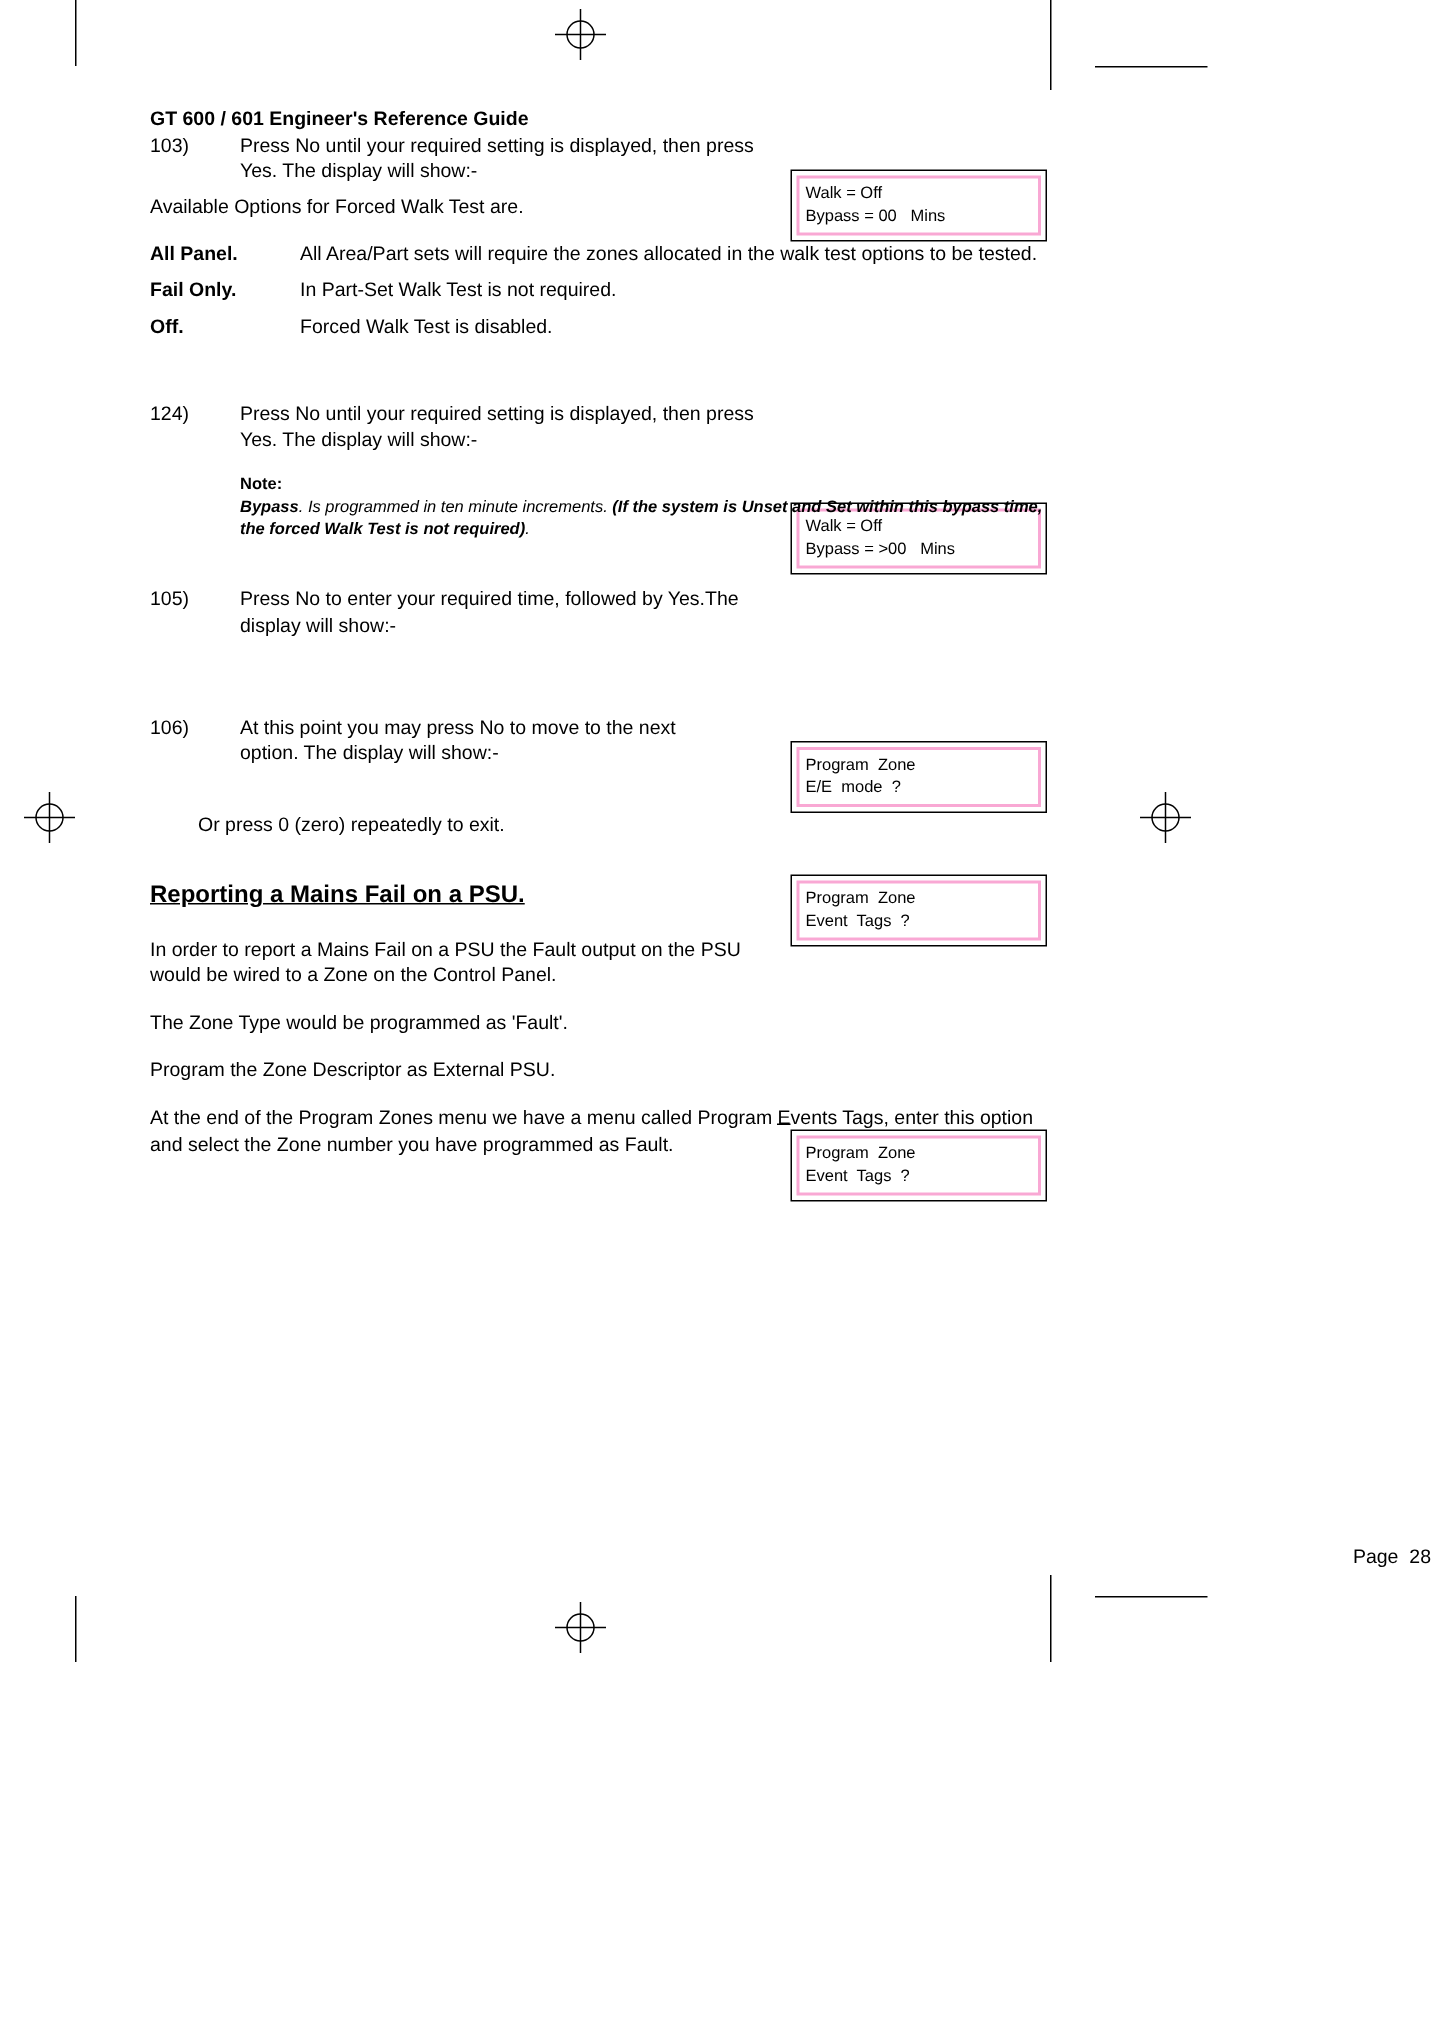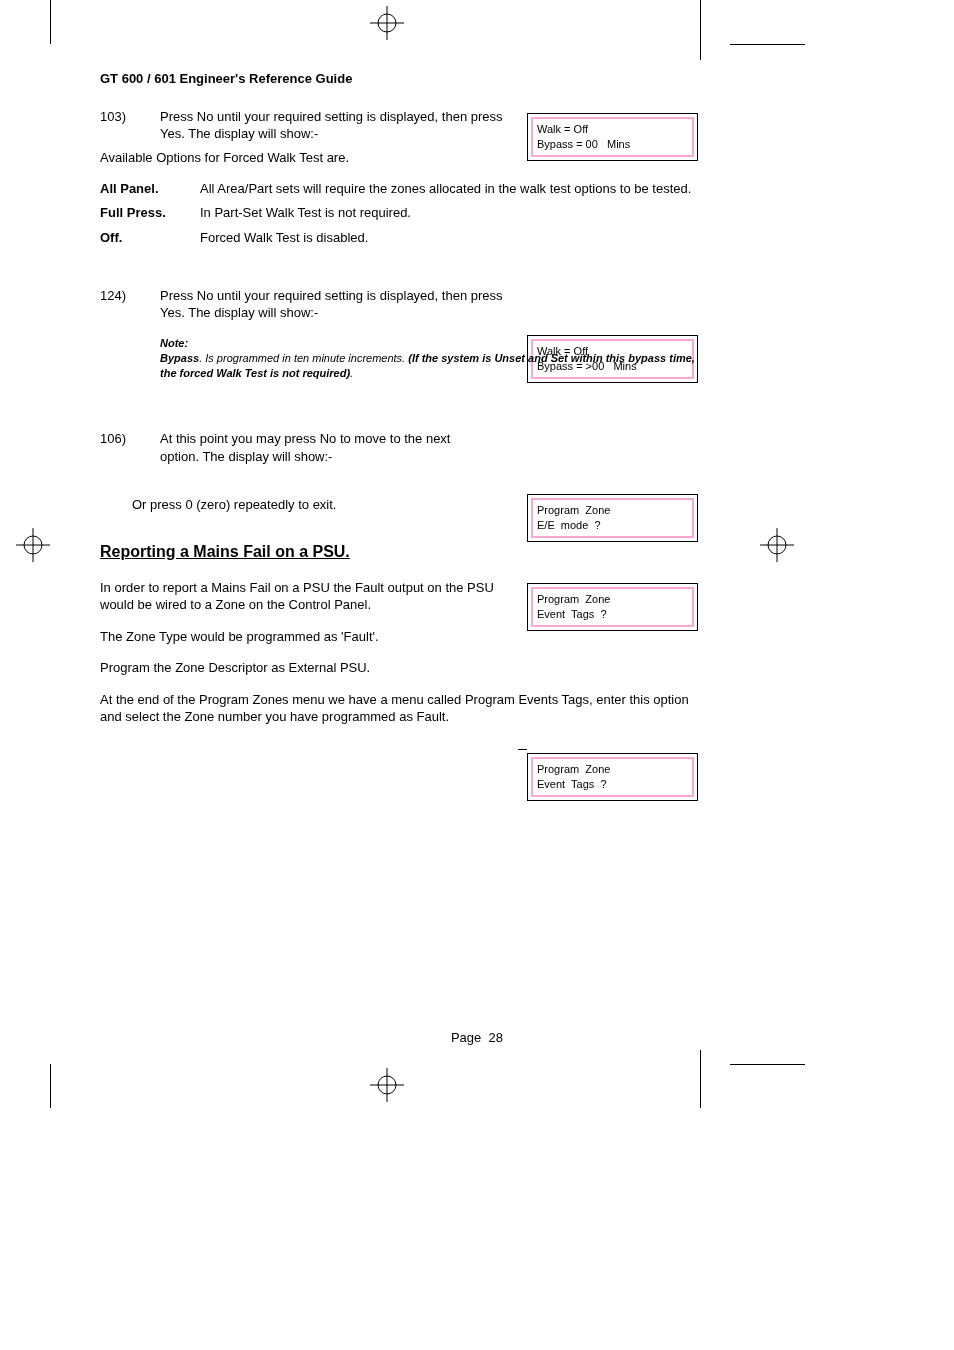--- a/index.html
+++ b/index.html
@@ -3,34 +3,34 @@
 <meta charset="utf-8">
 <style>
   html,body{margin:0;padding:0;background:#fff;font-family:Arial,Helvetica,sans-serif;color:#000}
   .sheet{position:relative;width:954px;height:1350px;background:#fff;overflow:hidden}
   
   .reg{position:absolute}
   .reg svg{display:block}
   .crop-line{position:absolute;background:#000}
   
   .page{position:absolute;left:100px;top:70px;width:600px;font-size:13px;line-height:1.35}
-  .header{font-weight:bold;font-size:13px;margin-bottom:20px}
+  .header{font-weight:bold;font-size:13px;}
   .row{display:flex;margin-bottom:6px}
   .stepnum{width:60px;flex:0 0 60px}
   .steptxt{flex:1}
   .indent{margin-left:32px}
   .options .row .label{width:100px;flex:0 0 100px;font-weight:bold}
   .options .row .desc{flex:1}
   .note{margin-left:60px;margin-top:14px;margin-bottom:20px;font-size:11px}
-  .note .nlabel{font-weight:bold;font-style:italic}
+  .note .nlabel{font-weight:bold;}
   .note .ntext{font-style:italic}
   .note .nbold{font-weight:bold;font-style:italic}
   .sect-title{font-weight:bold;text-decoration:underline;font-size:16px;margin-top:28px;margin-bottom:16px}
   .para{margin-bottom:14px}
-  .footer{position:absolute;left:0;right:0;top:1030px;text-align:center;font-size:13px}
+  .footer{position:absolute;left:0;right:0;top:1030px;text-align:right;font-size:13px}
   
   .lcd{position:absolute;left:527px;width:163px;border:1px solid #000;padding:3px}
   .lcd-inner{border:2px solid #f9a8d4;padding:3px 4px;font-size:11px;line-height:1.35;white-space:pre}
   
   .lead{position:absolute;background:#000;height:1px}
 </style>
 </head>
 <body>
 <div class="sheet">
 
@@ -103,41 +103,45 @@
   </div>
 
   <div class="para" style="margin-top:4px">Available Options for Forced Walk Test are.</div>
 
   <div class="options">
     <div class="row">
       <div class="label">All Panel.</div>
       <div class="desc">All Area/Part sets will require the zones allocated in the walk test options to be tested.</div>
     </div>
     <div class="row">
-      <div class="label">Full Press.</div>
+      <div class="label">Fail Only.</div>
       <div class="desc">In Part-Set Walk Test is not required.</div>
     </div>
     <div class="row" style="margin-top:8px">
       <div class="label">Off.</div>
       <div class="desc">Forced Walk Test is disabled.</div>
     </div>
   </div>
 
   <div class="row" style="margin-top:40px">
     <div class="stepnum">124)</div>
     <div class="steptxt" style="max-width:360px">Press No until your required setting is displayed, then press Yes. The display will show:-</div>
   </div>
 
   <div class="note">
     <div class="nlabel">Note:</div>
     <div>
       <span class="nbold">Bypass</span><span class="ntext">. Is programmed in ten minute increments. </span><span class="nbold">(If the system is Unset  and Set within this bypass time, the forced Walk Test is not required)</span><span class="ntext">.</span>
     </div>
   </div>
 
+  <div class="row" style="margin-top:30px">
+    <div class="stepnum">105)</div>
+    <div class="steptxt" style="max-width:360px">Press No to enter your required time, followed by Yes.The display will show:-</div>
+  </div>
 
   <div class="row" style="margin-top:50px">
     <div class="stepnum">106)</div>
     <div class="steptxt" style="max-width:320px">At this point you may press No to move to the next option. The display will show:-</div>
   </div>
 
   <div class="indent para" style="margin-top:30px">Or press 0 (zero) repeatedly to exit.</div>
 
   <div class="sect-title">Reporting a Mains Fail on a PSU.</div>
 

